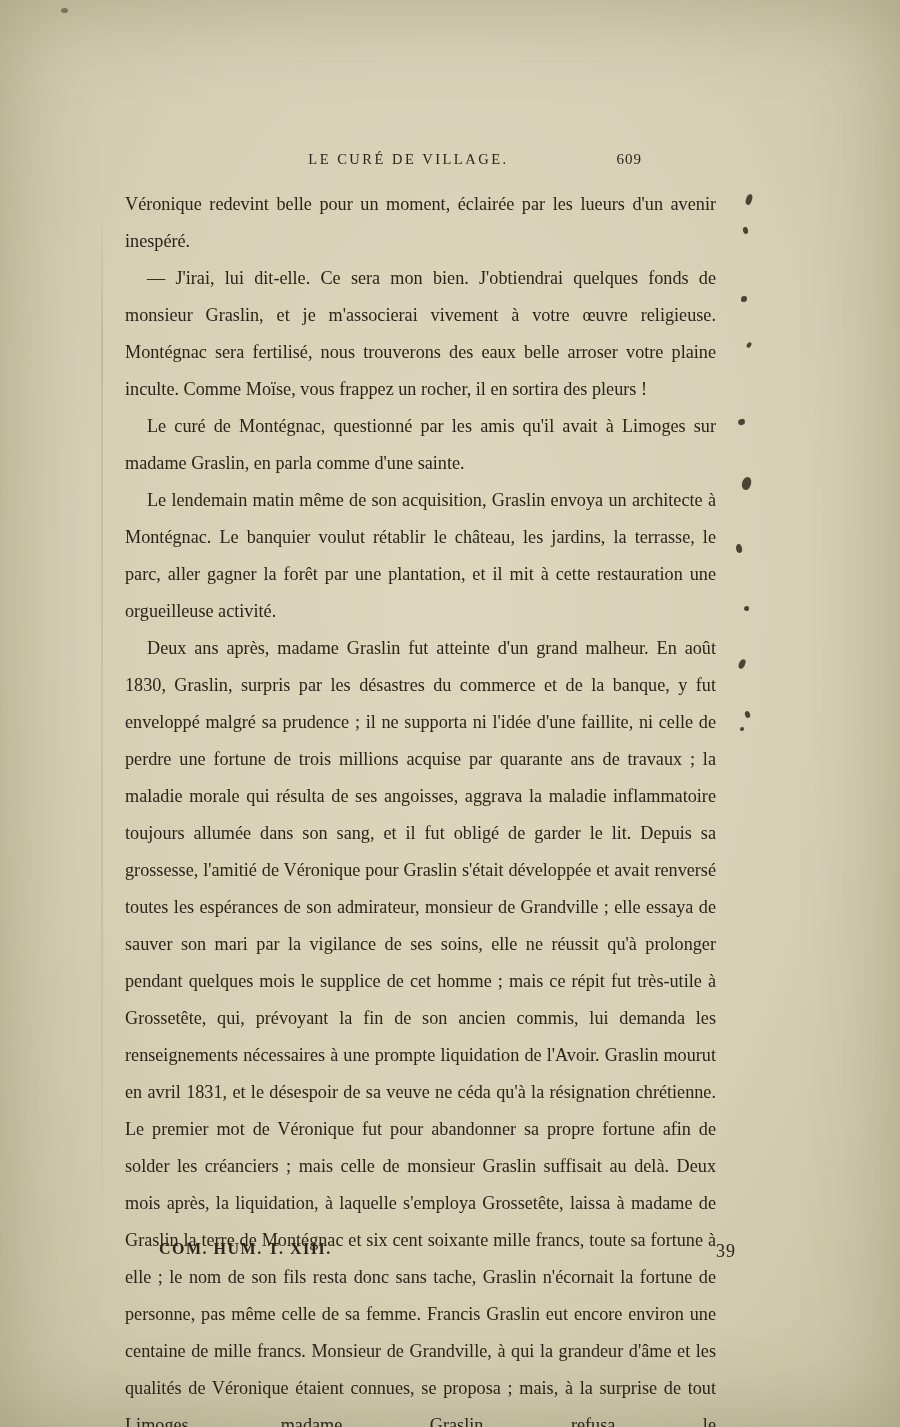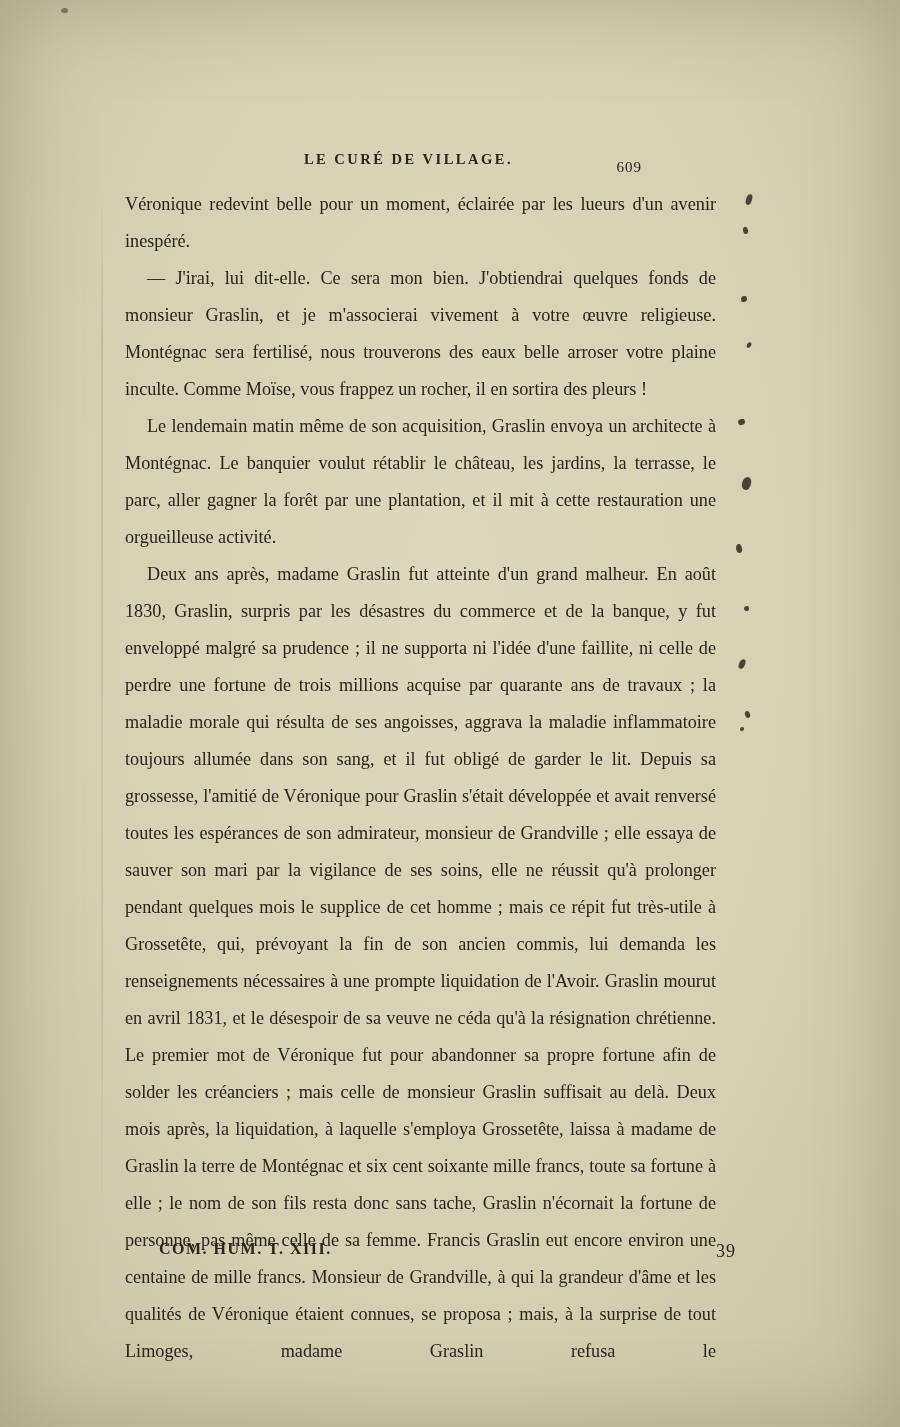--- a/index.html
+++ b/index.html
@@ -34,27 +34,27 @@
     width: 591px;
     height: 24px;
     font-size: 15px;
   }
   .running-head .title {
     position: absolute;
     left: 0;
     right: 0;
     text-align: center;
     letter-spacing: 2.5px;
-    font-weight: bold;
+    font-weight: normal;
     font-size: 14.5px;
   }
   .running-head .pagenum {
     position: absolute;
     right: 62px;
-    top: 8px;
+    top: 0;
     font-size: 15px;
     letter-spacing: 1px;
   }
   .page-body {
     position: absolute;
     top: 186px;
     left: 125px;
     width: 591px;
     font-size: 18.2px;
     line-height: 37px;
@@ -109,20 +109,21 @@
   <div class="crease"></div>
 
   <div class="running-head">
     <div class="title">LE CURÉ DE VILLAGE.</div>
     <div class="pagenum">609</div>
   </div>
 
   <div class="page-body">
     <p>Véronique redevint belle pour un moment, éclairée par les lueurs d'un avenir inespéré.</p>
     <p class="indent">— J'irai, lui dit-elle. Ce sera mon bien. J'obtiendrai quelques fonds de monsieur Graslin, et je m'associerai vivement à votre œuvre religieuse. Montégnac sera fertilisé, nous trouverons des eaux belle arroser votre plaine inculte. Comme Moïse, vous frappez un rocher, il en sortira des pleurs !</p>
+    <p class="indent">Le curé de Montégnac, questionné par les amis qu'il avait à Limoges sur madame Graslin, en parla comme d'une sainte.</p>
     <p class="indent">Le lendemain matin même de son acquisition, Graslin envoya un architecte à Montégnac. Le banquier voulut rétablir le château, les jardins, la terrasse, le parc, aller gagner la forêt par une plantation, et il mit à cette restauration une orgueilleuse activité.</p>
     <p class="indent continues">Deux ans après, madame Graslin fut atteinte d'un grand malheur. En août 1830, Graslin, surpris par les désastres du commerce et de la banque, y fut enveloppé malgré sa prudence ; il ne supporta ni l'idée d'une faillite, ni celle de perdre une fortune de trois millions acquise par quarante ans de travaux ; la maladie morale qui résulta de ses angoisses, aggrava la maladie inflammatoire toujours allumée dans son sang, et il fut obligé de garder le lit. Depuis sa grossesse, l'amitié de Véronique pour Graslin s'était développée et avait renversé toutes les espérances de son admirateur, monsieur de Grandville ; elle essaya de sauver son mari par la vigilance de ses soins, elle ne réussit qu'à prolonger pendant quelques mois le supplice de cet homme ; mais ce répit fut très-utile à Grossetête, qui, prévoyant la fin de son ancien commis, lui demanda les renseignements nécessaires à une prompte liquidation de l'Avoir. Graslin mourut en avril 1831, et le désespoir de sa veuve ne céda qu'à la résignation chrétienne. Le premier mot de Véronique fut pour abandonner sa propre fortune afin de solder les créanciers ; mais celle de monsieur Graslin suffisait au delà. Deux mois après, la liquidation, à laquelle s'employa Grossetête, laissa à madame de Graslin la terre de Montégnac et six cent soixante mille francs, toute sa fortune à elle ; le nom de son fils resta donc sans tache, Graslin n'écornait la fortune de personne, pas même celle de sa femme. Francis Graslin eut encore environ une centaine de mille francs. Monsieur de Grandville, à qui la grandeur d'âme et les qualités de Véronique étaient connues, se proposa ; mais, à la surprise de tout Limoges, madame Graslin refusa le</p>
   </div>
 
   <div class="page-footer">
     <div class="signature">COM. HUM. T. XIII.</div>
     <div class="sheetnum">39</div>
   </div>
 
   <span class="speck" style="left:746px; top:194px; width:6px;  height:11px; transform:rotate(12deg);"></span>

